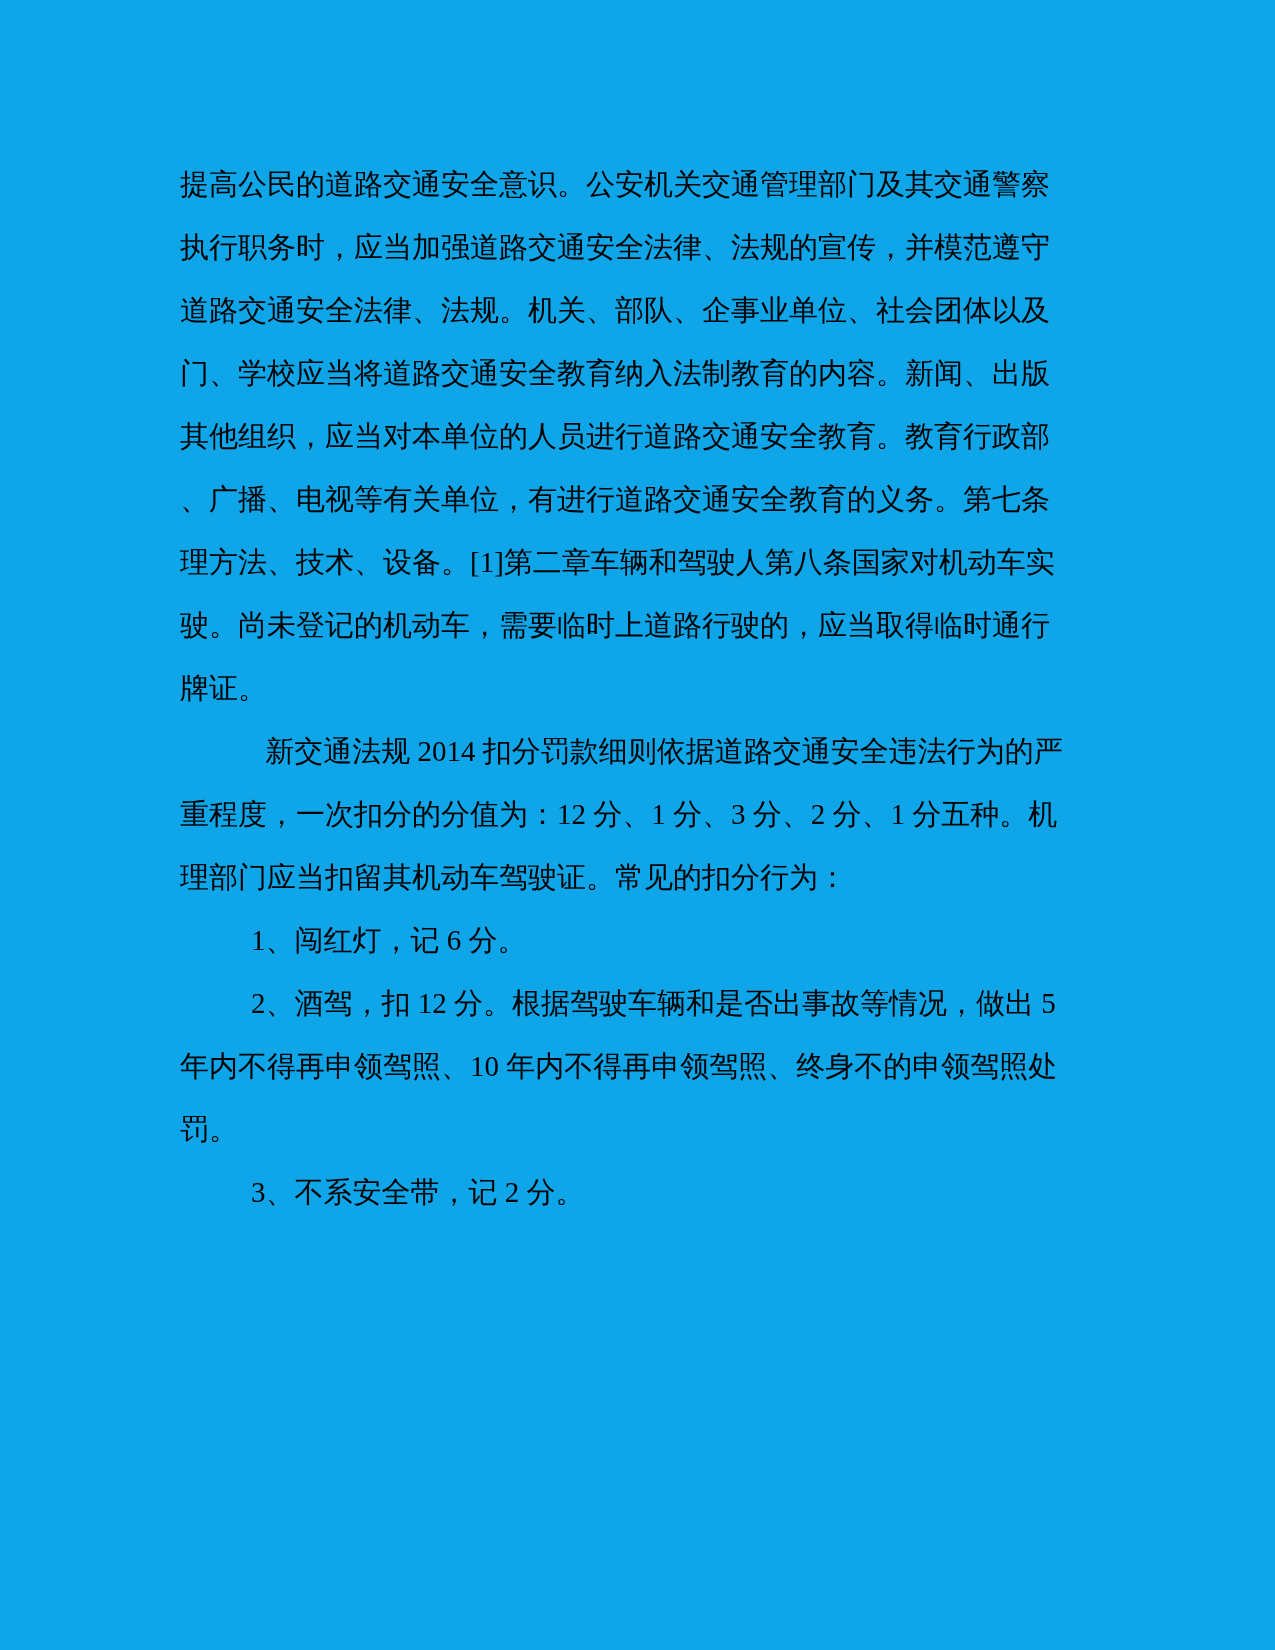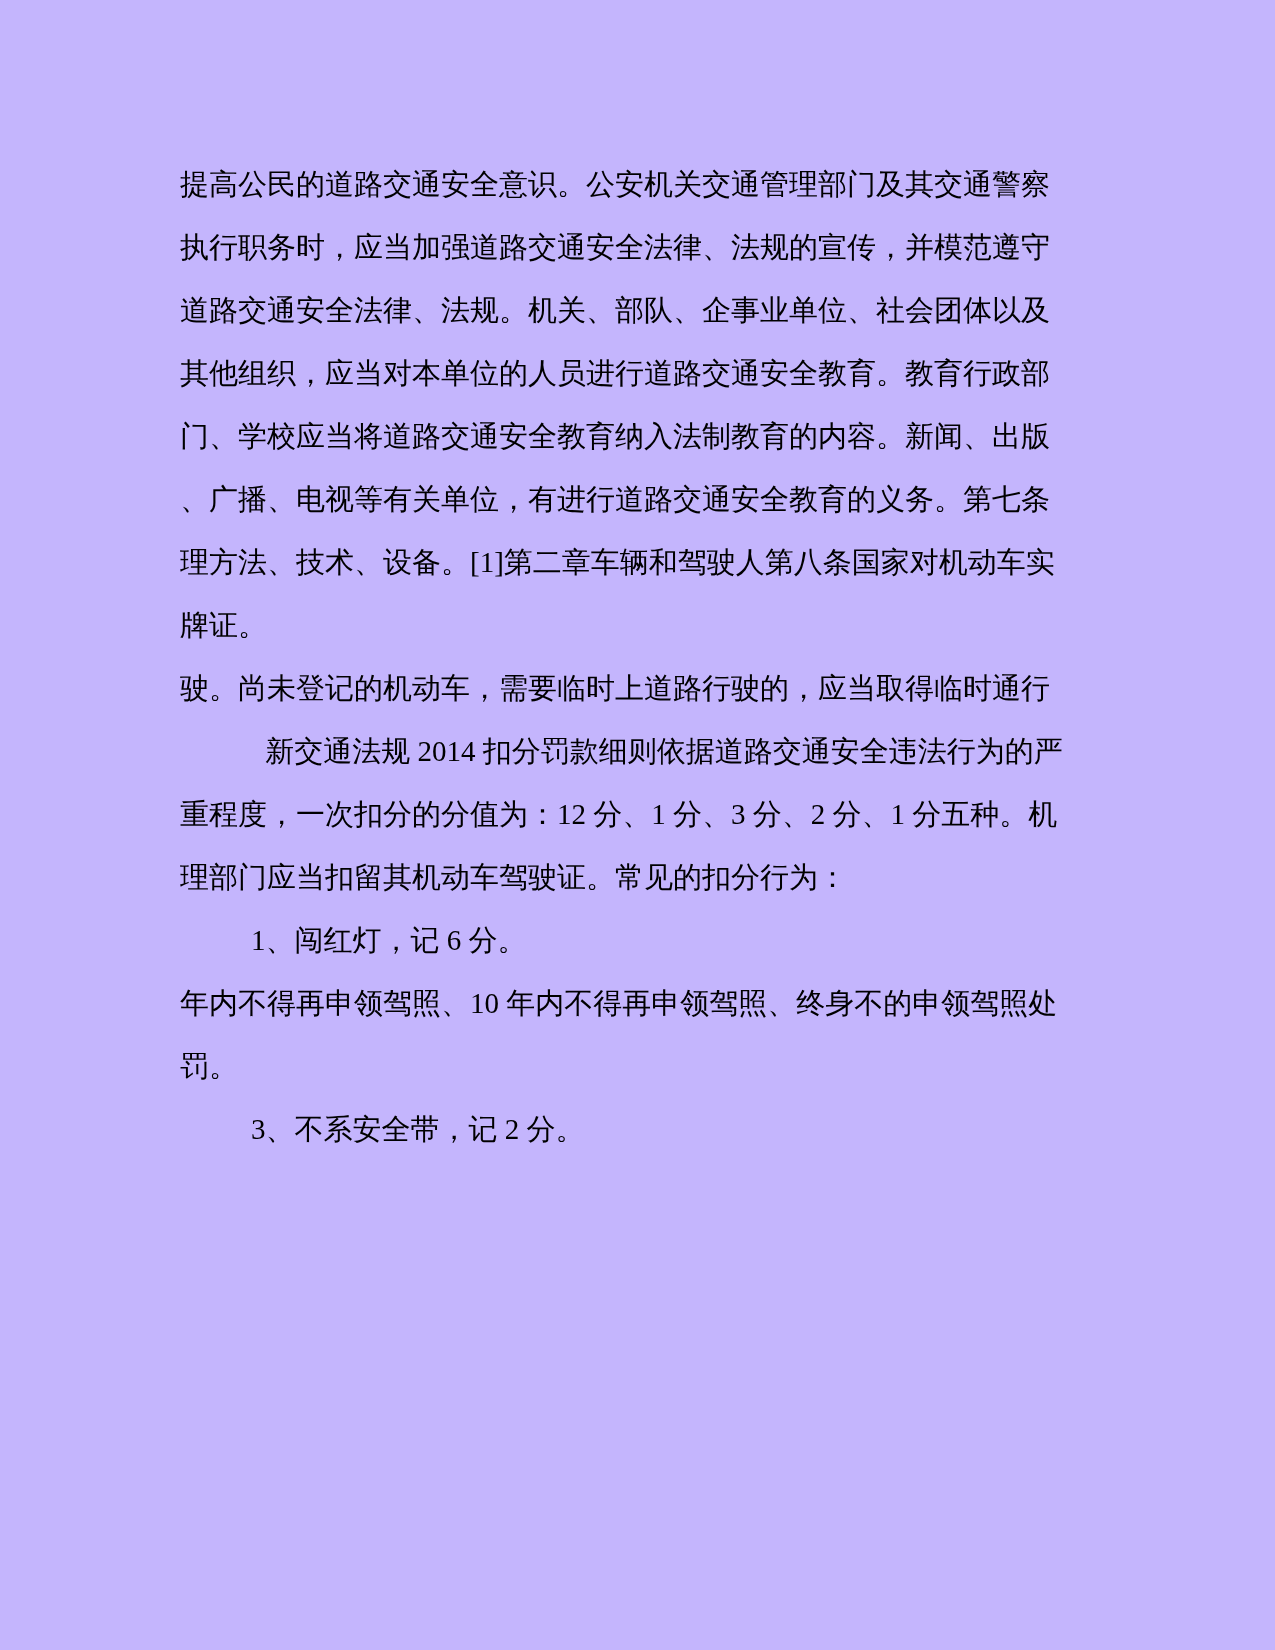--- a/index.html
+++ b/index.html
@@ -7,21 +7,21 @@
     width: 1275px;
     height: 1650px;
     background: #ffffff;
     font-family: "Liberation Serif", "DejaVu Serif", serif;
   }
   .page {
     position: absolute;
     left: 0; top: 0;
     width: 1275px;
     height: 1650px;
-    background: #c4b5fd;
+    background: #0ea5e9;
     overflow: hidden;
   }
   .text-block {
     position: absolute;
     left: 180px;
     top: 153px;
     width: 885px;
     color: #000000;
     font-size: 29px;
   }
@@ -36,27 +36,28 @@
   .indent-list { padding-left: 71px; }
 </style>
 </head>
 <body>
 
 <div class="page">
   <div class="text-block" id="text-block">
       <div class="line indent-none">提高公民的道路交通安全意识。公安机关交通管理部门及其交通警察</div>
       <div class="line indent-none">执行职务时，应当加强道路交通安全法律、法规的宣传，并模范遵守</div>
       <div class="line indent-none">道路交通安全法律、法规。机关、部队、企事业单位、社会团体以及</div>
+      <div class="line indent-none">门、学校应当将道路交通安全教育纳入法制教育的内容。新闻、出版</div>
       <div class="line indent-none">其他组织，应当对本单位的人员进行道路交通安全教育。教育行政部</div>
-      <div class="line indent-none">门、学校应当将道路交通安全教育纳入法制教育的内容。新闻、出版</div>
       <div class="line indent-none">、广播、电视等有关单位，有进行道路交通安全教育的义务。第七条</div>
       <div class="line indent-none">理方法、技术、设备。[1]第二章车辆和驾驶人第八条国家对机动车实</div>
+      <div class="line indent-none">驶。尚未登记的机动车，需要临时上道路行驶的，应当取得临时通行</div>
       <div class="line indent-none">牌证。</div>
-      <div class="line indent-none">驶。尚未登记的机动车，需要临时上道路行驶的，应当取得临时通行</div>
       <div class="line indent-para">新交通法规 2014 扣分罚款细则依据道路交通安全违法行为的严</div>
       <div class="line indent-none">重程度，一次扣分的分值为：12 分、1 分、3 分、2 分、1 分五种。机</div>
       <div class="line indent-none">理部门应当扣留其机动车驾驶证。常见的扣分行为：</div>
       <div class="line indent-list">1、闯红灯，记 6 分。</div>
+      <div class="line indent-list">2、酒驾，扣 12 分。根据驾驶车辆和是否出事故等情况，做出 5</div>
       <div class="line indent-none">年内不得再申领驾照、10 年内不得再申领驾照、终身不的申领驾照处</div>
       <div class="line indent-none">罚。</div>
       <div class="line indent-list">3、不系安全带，记 2 分。</div>
     </div>
 </div>
 
 </body></html>

